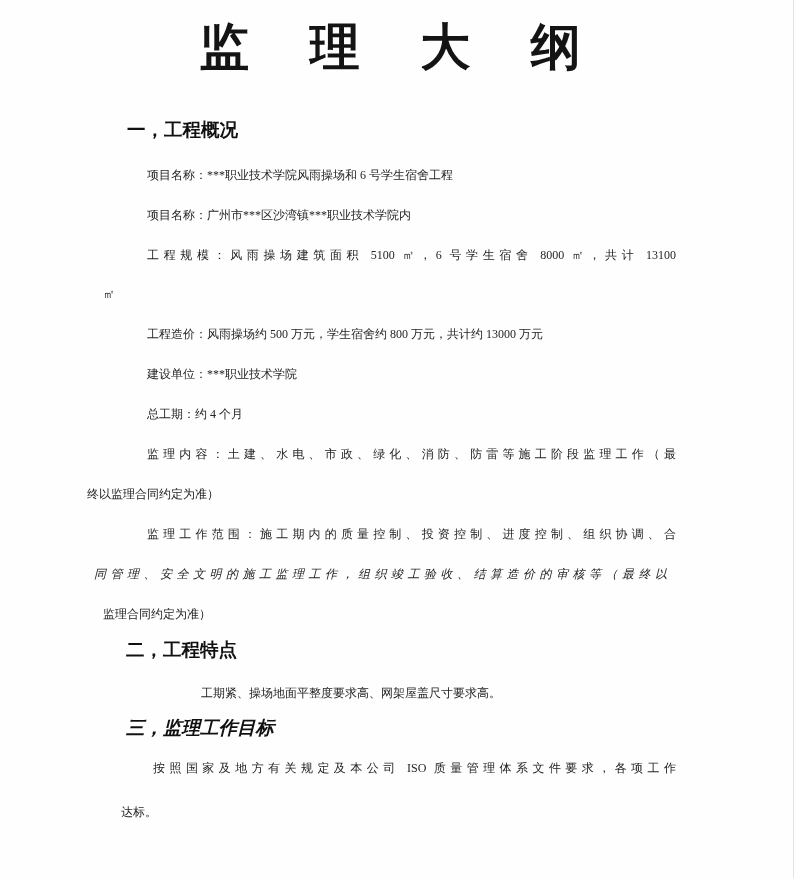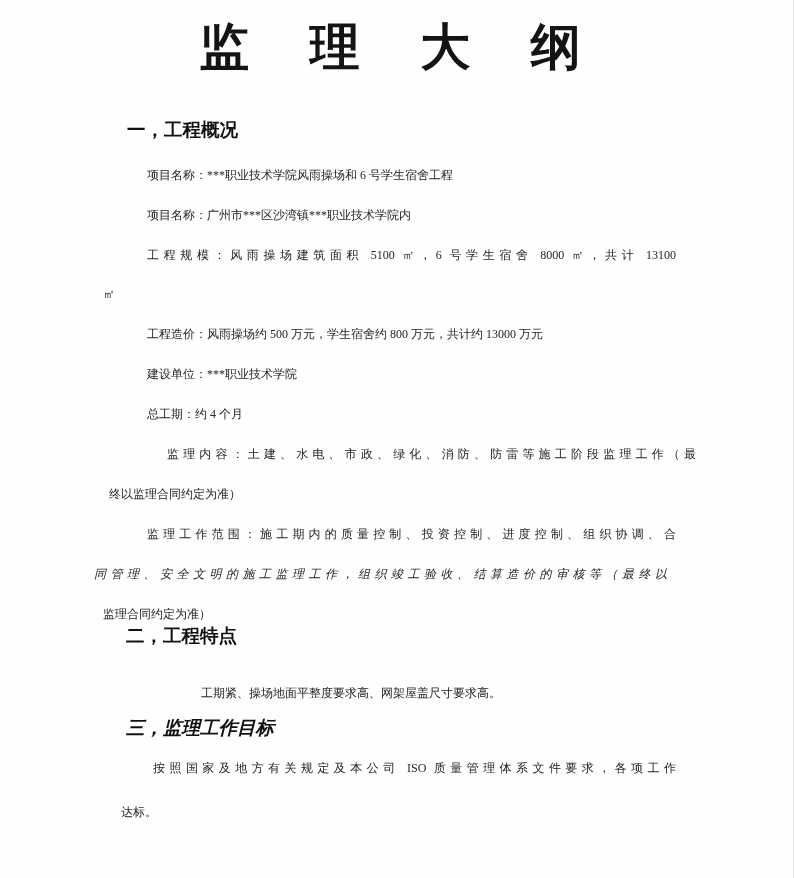--- a/index.html
+++ b/index.html
@@ -78,31 +78,31 @@
   <div class="line justify" style="top:244px; left:147px; width:529px;">工程规模：风雨操场建筑面积 5100 ㎡，6 号学生宿舍 8000 ㎡，共计 13100</div>
 
   <div class="line" style="top:283px; left:103px;">㎡</div>
 
   <div class="line" style="top:323px; left:147px;">工程造价：风雨操场约 500 万元，学生宿舍约 800 万元，共计约 13000 万元</div>
 
   <div class="line" style="top:363px; left:147px;">建设单位：***职业技术学院</div>
 
   <div class="line" style="top:403px; left:147px;">总工期：约 4 个月</div>
 
-  <div class="line justify" style="top:443px; left:147px; width:529px;margin-left:20px;">监理内容：土建、水电、市政、绿化、消防、防雷等施工阶段监理工作（最</div>
+  <div class="line justify" style="top:443px; left:147px; width:529px;">监理内容：土建、水电、市政、绿化、消防、防雷等施工阶段监理工作（最</div>
 
-  <div class="line" style="top:483px; left:109px;">终以监理合同约定为准）</div>
+  <div class="line" style="top:483px; left:87px;">终以监理合同约定为准）</div>
 
   <div class="line justify" style="top:523px; left:147px; width:529px;">监理工作范围：施工期内的质量控制、投资控制、进度控制、组织协调、合</div>
 
   <div class="line justify" style="top:563px; left:94px; width:573px;font-style:italic;">同管理、安全文明的施工监理工作，组织竣工验收、结算造价的审核等（最终以</div>
 
   <div class="line" style="top:603px; left:103px;">监理合同约定为准）</div>
 
-  <div class="heading" style="top:625px; left:126px;">二，工程特点</div>
+  <div class="heading" style="top:639px; left:126px;">二，工程特点</div>
 
   <div class="line" style="top:682px; left:153px;margin-left:48px;">工期紧、操场地面平整度要求高、网架屋盖尺寸要求高。</div>
 
   <div class="heading" style="top:717px; left:126px;font-style:italic;">三，监理工作目标</div>
 
   <div class="line justify" style="top:757px; left:153px; width:523px;">按照国家及地方有关规定及本公司 ISO 质量管理体系文件要求，各项工作</div>
 
   <div class="line" style="top:801px; left:121px;">达标。</div>
 
   <div class="page-edge"></div>

